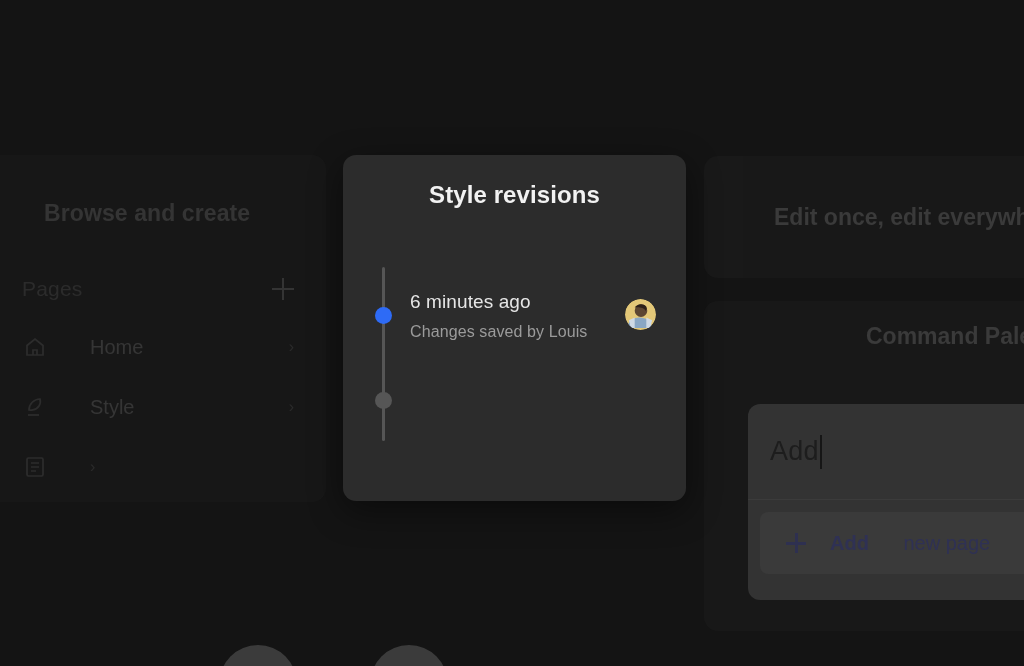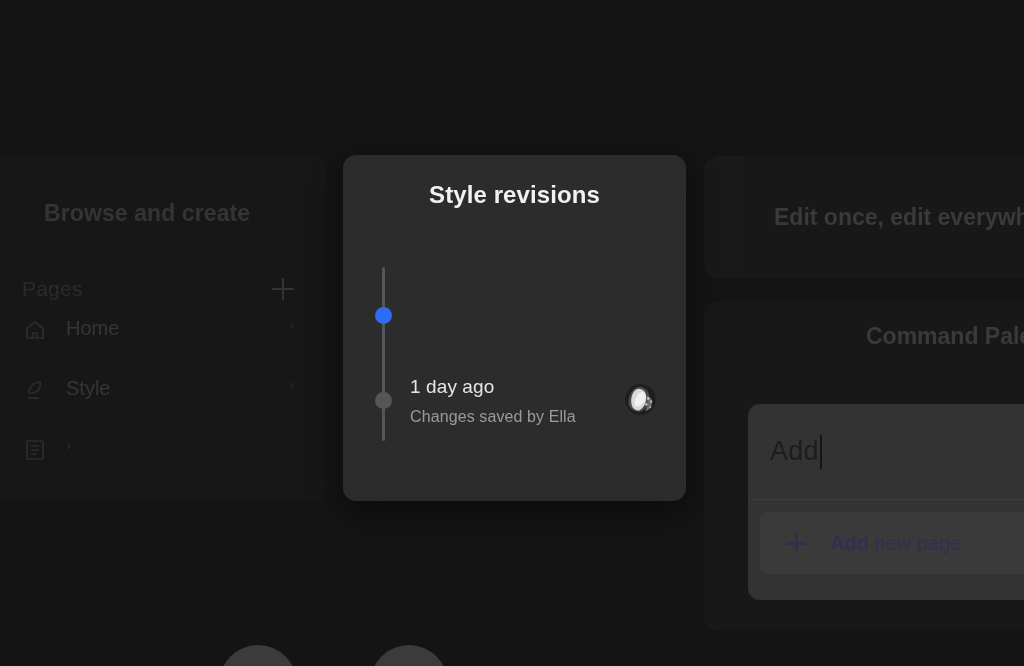--- a/index.html
+++ b/index.html
@@ -33,21 +33,21 @@
   .pages-label { font-size:21px; font-weight:400; color:#3b3b3b; letter-spacing:.2px; }
   .plus-icon { width:22px; height:22px; position:relative; }
   .plus-icon::before, .plus-icon::after {
     content:""; position:absolute; background:#4a4a4a;
   }
   .plus-icon::before { left:0; top:10px; width:22px; height:2px; }
   .plus-icon::after  { top:0; left:10px; width:2px; height:22px; }
 
   .nav-list { margin-top:16px; }
   .nav-item {
-    display:flex; height:60px; padding-right:10px;
+    display:flex; align-items:center; height:60px; padding-right:10px;gap:24px;
   }
   .nav-icon {
     width:26px; height:26px; margin-right:18px; flex:0 0 auto;
     color:#3d3d3d; display:flex; align-items:center; justify-content:center;
   }
   .nav-icon svg { width:24px; height:24px; display:block; }
   .nav-label { font-size:20px; color:#4b4b4b; flex:1 1 auto; }
   .chev { color:#3a3a3a; font-size:16px; line-height:1; }
 
   
@@ -87,21 +87,21 @@
   .cmd-suggest {
     margin:12px 12px 0 12px; height:62px; border-radius:8px;
     background:#3a3a3a; display:flex; align-items:center; padding-left:26px;
   }
   .cmd-plus { width:20px; height:20px; position:relative; margin-right:24px; }
   .cmd-plus::before, .cmd-plus::after { content:""; position:absolute; background:#2e3050; }
   .cmd-plus::before { left:0; top:9px; width:20px; height:2.5px; }
   .cmd-plus::after  { top:0; left:9px; width:2.5px; height:20px; }
   .sugg-text { font-size:20px; color:#2f3154; }
   .sugg-text b { font-weight:700; }
-  .sugg-text span { font-weight:400; }
+  .sugg-text span { font-weight:400;padding-left:29px; }
 
   
   .dock-circle {
     position:absolute; width:78px; height:78px; border-radius:50%;
     background:#3d3d3d; opacity:.95;
   }
   .dock-circle.c1 { left:219px; top:645px; }
   .dock-circle.c2 { left:370px; top:645px; }
 
   
@@ -215,34 +215,31 @@
   </div>
 
   <div class="rev-card">
     <div class="rev-title">Style revisions</div>
 
     <div class="timeline">
       <div class="tl-line"></div>
       <div class="tl-dot active"></div>
       <div class="tl-dot inactive"></div>
 
-
-      <div class="rev-row r2">
-        <div class="rev-when">1 day ago</div>
-        <div class="rev-sub">Changes saved by Ella</div>
+      <div class="rev-row r1">
+        <div class="rev-when">6 minutes ago</div>
+        <div class="rev-sub">Changes saved by Louis</div>
         <div class="avatar">
           <svg viewBox="0 0 32 32">
-            <circle cx="16" cy="16" r="16" fill="#1e1e1e"></circle>
-            <path d="M13 3c6-1 11 3 12 9s-2 13-8 16c-5 2-11-1-13-6S6 5 13 3z" fill="#4a4a4a"></path>
-            <path d="M14 5c5 0 8 4 8 9 0 6-3 11-7 13-3 1-7-1-8-5-2-6 1-17 7-17z" fill="#d8d8d8"></path>
-            <path d="M18 8c3 1 4 4 3 7-1 4-4 7-7 8-2 1-4-1-4-3 0-5 4-12 8-12z" fill="#f0f0f0"></path>
-            <path d="M22 12c3 0 6 3 6 7s-3 8-7 9c2-5 3-11 1-16z" fill="#6d6d6d"></path>
-            <rect x="23" y="14" width="2" height="2" fill="#e8e8e8"></rect>
-            <rect x="26" y="17" width="2" height="2" fill="#c8c8c8"></rect>
-            <rect x="21" y="20" width="2" height="2" fill="#dadada"></rect>
-            <rect x="25" y="23" width="2" height="2" fill="#a8a8a8"></rect>
+            <circle cx="16" cy="16" r="16" fill="#e3c878"></circle>
+            <path d="M2 30c1-7 6-11 13-11s12 4 13 11z" fill="#8aa7c4"></path>
+            <circle cx="16.5" cy="12" r="6.5" fill="#5c4632"></circle>
+            <path d="M10 9c2-4 9-5 12-1 1 2 0 4-1 4-1-3-8-4-11-3z" fill="#2c2018"></path>
+            <path d="M10 19l-6 3 2 8h4z" fill="#cfd9e4"></path>
+            <path d="M22 19l6 3-2 8h-4z" fill="#cfd9e4"></path>
           </svg>
         </div>
       </div>
+
     </div>
   </div>
 
 </div>
 
 </body></html>

